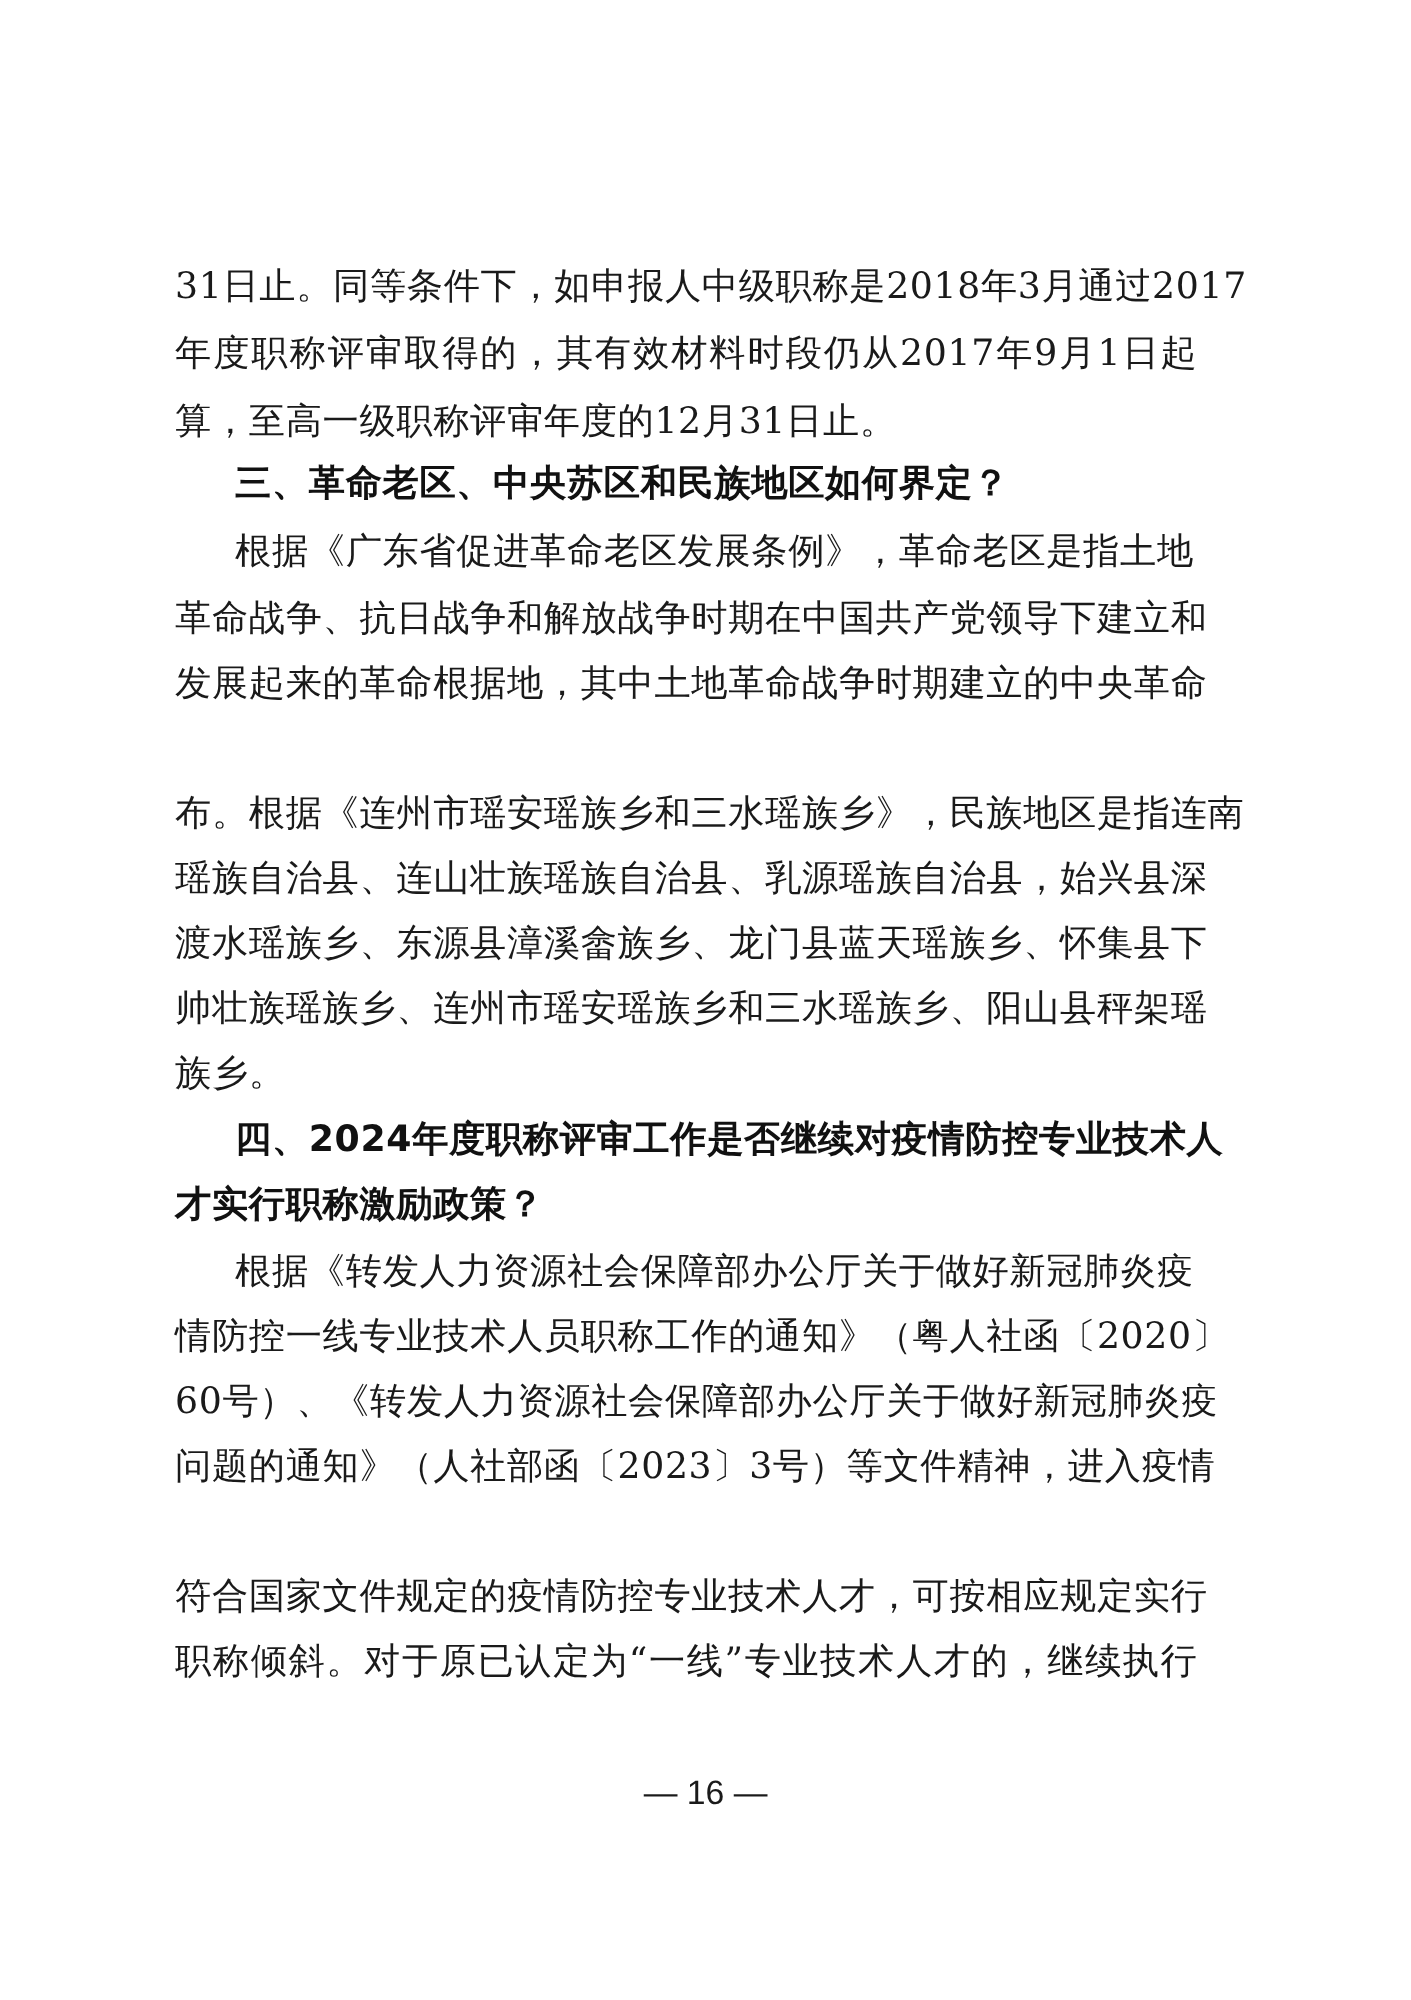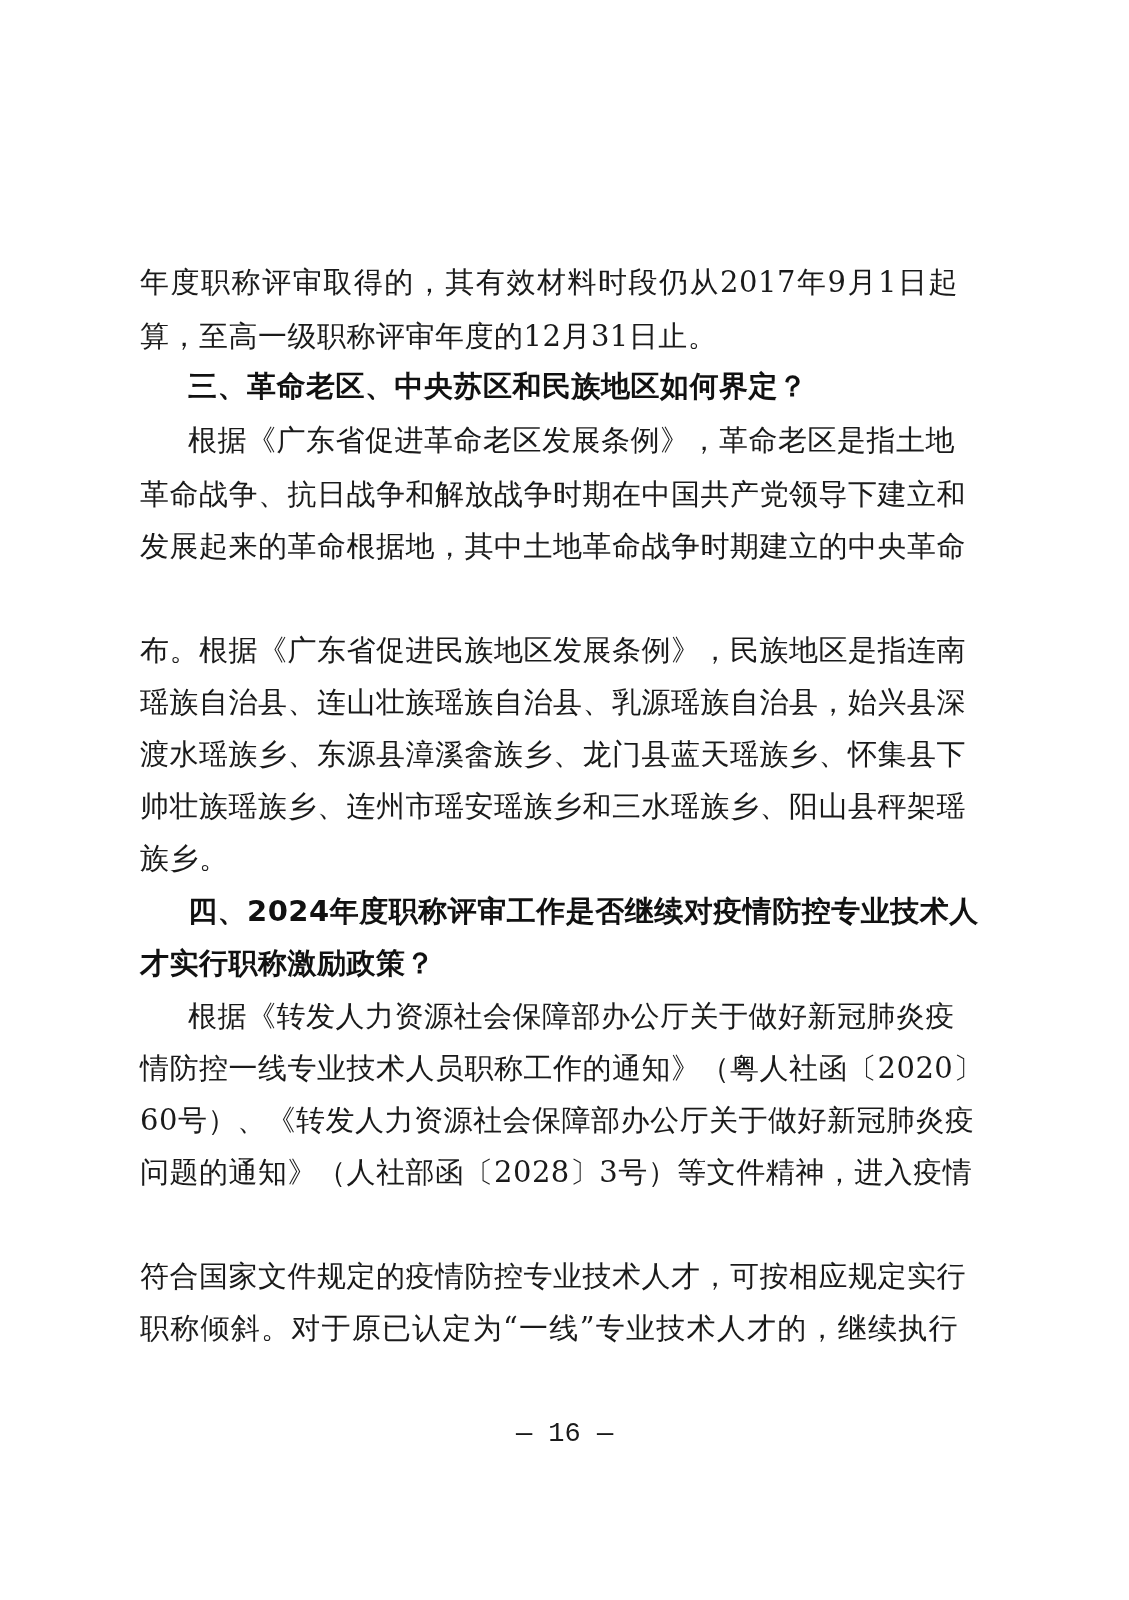--- a/index.html
+++ b/index.html
@@ -27,48 +27,49 @@
     font-family: "DejaVu Sans", "Liberation Sans", sans-serif;
     font-weight: bold;
     color: #111111;
   }
   .page-number {
     position: absolute;
     left: 0; width: 1129px;
     top: 1412px;
     height: 44px; line-height: 44px;
     text-align: center;
-    font-family: Liberation Mono, monospace;
+    font-family: Liberation Sans, sans-serif;
     font-size: 27px;
     color: #1a1a1a;
   }
 </style>
 </head>
 <body>
 
 <div class="page">
 
+  <div class="line" style="top:201px">31日止。同等条件下，如申报人中级职称是2018年3月通过2017</div>
   <div class="line" style="top:255px">年度职称评审取得的，其有效材料时段仍从2017年9月1日起</div>
   <div class="line last" style="top:309px">算，至高一级职称评审年度的12月31日止。</div>
 
   <div class="line indent heading last" style="top:359px">三、革命老区、中央苏区和民族地区如何界定？</div>
 
   <div class="line indent" style="top:413px">根据《广东省促进革命老区发展条例》，革命老区是指土地</div>
   <div class="line" style="top:467px">革命战争、抗日战争和解放战争时期在中国共产党领导下建立和</div>
   <div class="line" style="top:519px">发展起来的革命根据地，其中土地革命战争时期建立的中央革命</div>
-  <div class="line" style="top:623px">布。根据《广东省促进民族地区发展条例》，民族地区是指连南</div>
+  <div class="line" style="top:623px">布。根据《连州市瑶安瑶族乡和三水瑶族乡》，民族地区是指连南</div>
   <div class="line" style="top:675px">瑶族自治县、连山壮族瑶族自治县、乳源瑶族自治县，始兴县深</div>
   <div class="line" style="top:727px">渡水瑶族乡、东源县漳溪畲族乡、龙门县蓝天瑶族乡、怀集县下</div>
   <div class="line" style="top:779px">帅壮族瑶族乡、连州市瑶安瑶族乡和三水瑶族乡、阳山县秤架瑶</div>
   <div class="line last" style="top:831px">族乡。</div>
 
   <div class="line indent heading" style="top:884px">四、2024年度职称评审工作是否继续对疫情防控专业技术人</div>
   <div class="line heading last" style="top:936px">才实行职称激励政策？</div>
 
   <div class="line indent" style="top:989px">根据《转发人力资源社会保障部办公厅关于做好新冠肺炎疫</div>
   <div class="line" style="top:1041px">情防控一线专业技术人员职称工作的通知》（粤人社函〔2020〕</div>
   <div class="line" style="top:1093px">60号）、《转发人力资源社会保障部办公厅关于做好新冠肺炎疫</div>
-  <div class="line" style="top:1145px">问题的通知》（人社部函〔2028〕3号）等文件精神，进入疫情</div>
+  <div class="line" style="top:1145px">问题的通知》（人社部函〔2023〕3号）等文件精神，进入疫情</div>
   <div class="line" style="top:1301px">职称倾斜。对于原已认定为“一线”专业技术人才的，继续执行</div>
   <div class="line" style="top:1249px">符合国家文件规定的疫情防控专业技术人才，可按相应规定实行</div>
 
   <div class="page-number">— 16 —</div>
 </div>
 
 </body></html>

